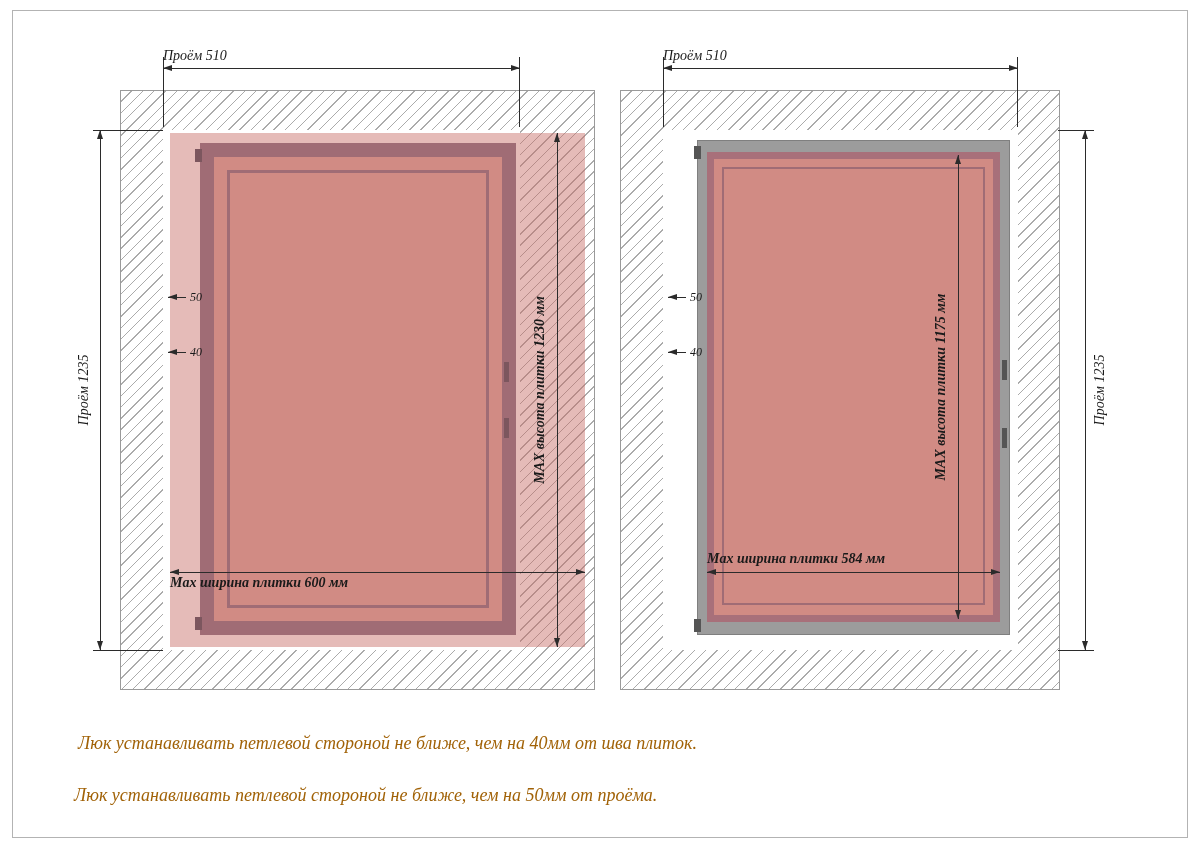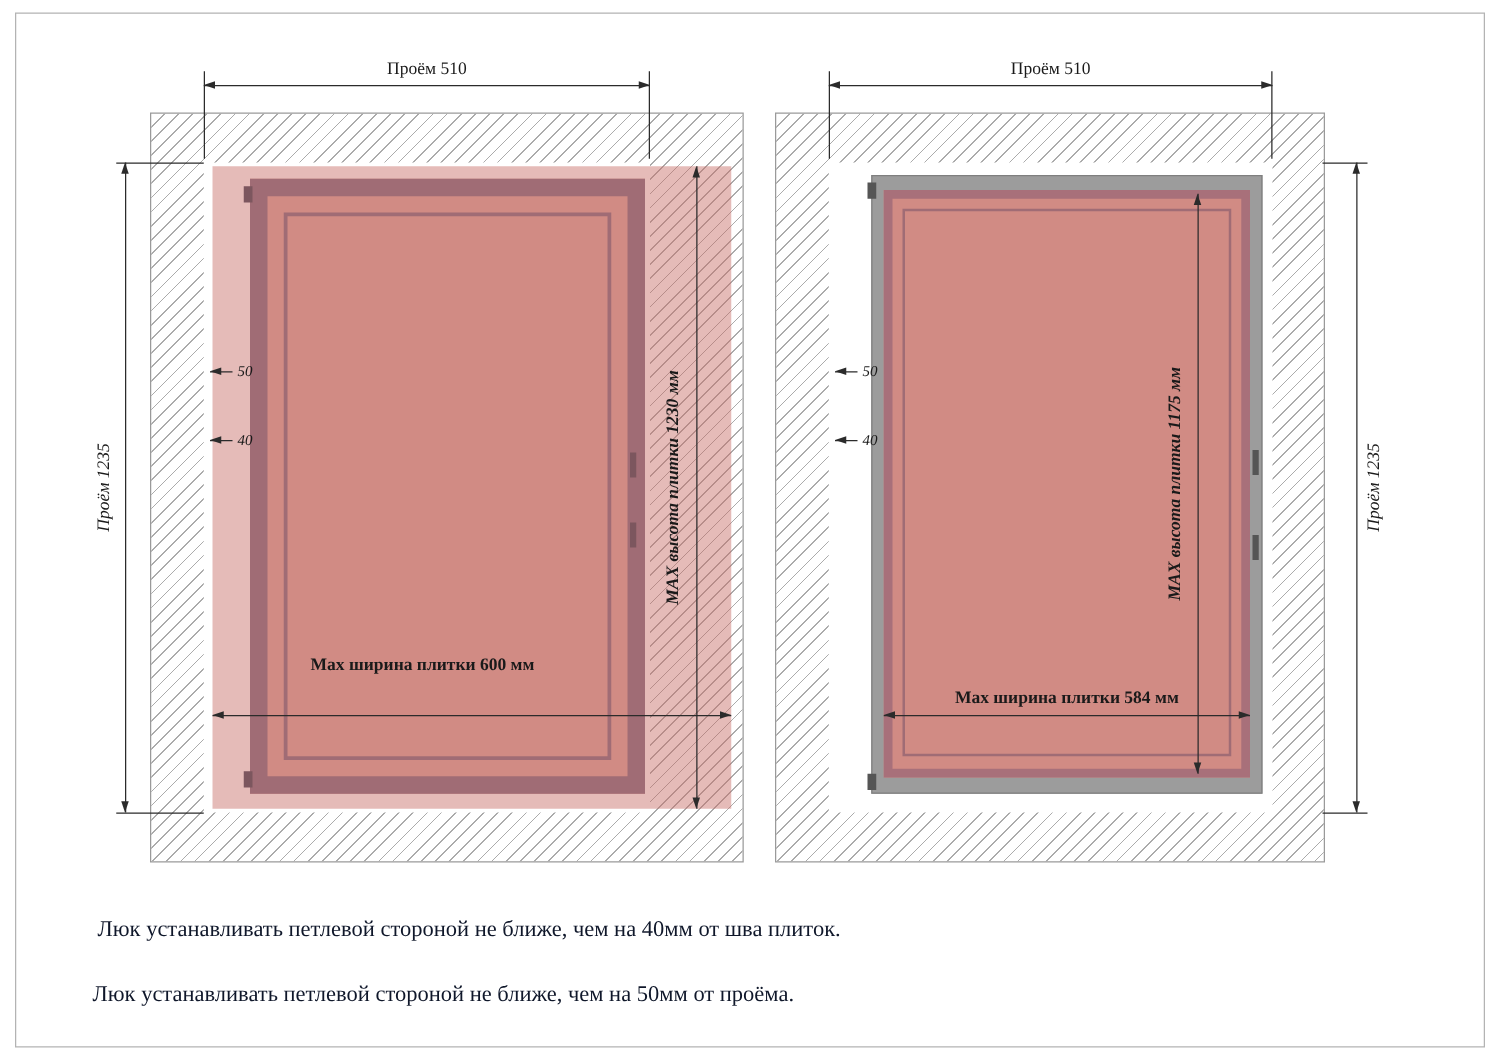--- a/index.html
+++ b/index.html
@@ -37,29 +37,29 @@
   .dim-v::before { content:""; position:absolute; top:0; left:-4px; width:0; height:0;
     border-style:solid; border-width:0 3.5px 9px 3.5px;
     border-color:transparent transparent #2b2b2b transparent; }
   .dim-v::after { content:""; position:absolute; bottom:0; left:-4px; width:0; height:0;
     border-style:solid; border-width:9px 3.5px 0 3.5px;
     border-color:#2b2b2b transparent transparent transparent; }
   .ext-h { position:absolute; height:0; border-top:1px solid #2b2b2b; }
   .ext-v { position:absolute; width:0; border-left:1px solid #2b2b2b; }
 
   
-  .dim-label { position:absolute; font-size:14px; text-align:center;
+  .dim-label { position:absolute; font-style:italic; font-size:14px; 
     white-space:nowrap; }
   .dim-label.bold { font-weight:bold; }
   .small-label { position:absolute; font-style:italic; font-size:12px; white-space:nowrap; }
   .vcol { position:absolute; display:flex; align-items:center; justify-content:center; }
   .vcol span { transform:rotate(-90deg); white-space:nowrap; font-style:italic;
     font-size:14px; color:#1a1a1a; }
   .vcol.bold span { font-weight:bold; }
-  .note { position:absolute; font-size:18px; color:#0f172a;
+  .note { position:absolute; font-style:italic; font-size:18px; color:#a16207;
     white-space:nowrap; }
 </style>
 </head>
 <body>
 
 <div class="page">
   <div class="sheet-border"></div>
 
   <div>
 
@@ -84,21 +84,21 @@
     <div class="vcol" style="left:74px;top:130px;width:20px;height:520px">
       <span>Проём 1235</span>
     </div>
 
     <div class="dim-v" style="left:557px;top:133px;height:514px"></div>
     <div class="vcol bold" style="left:530px;top:133px;width:20px;height:514px">
       <span>MAX высота плитки 1230 мм</span>
     </div>
 
     <div class="dim-h" style="left:170px;top:572px;width:415px"></div>
-    <div class="dim-label bold" style="left:170px;top:525px;width:336px">Max ширина плитки 600 мм</div>
+    <div class="dim-label bold" style="left:170px;top:575px;width:336px">Max ширина плитки 600 мм</div>
 
     <div class="dim-h single" style="left:168px;top:297px;width:18px"></div>
     <div class="small-label" style="left:190px;top:290px">50</div>
     <div class="dim-h single" style="left:168px;top:352px;width:18px"></div>
     <div class="small-label" style="left:190px;top:345px">40</div>
   </div>
 
   <div>
 
     <div class="hatch" style="left:620px;top:90px;width:440px;height:600px"></div>

